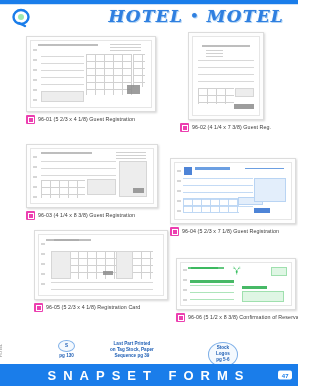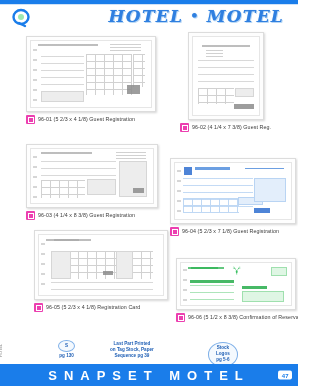--- a/index.html
+++ b/index.html
@@ -409,15 +409,15 @@
   <div class="annot annot-oval" style="left:208px; top:4px; padding:2px 7px;">
     <span>Stock</span><br>
     <span>Logos</span><br>
     <span>pg 5-6</span>
   </div>
 </div>
 
 <div class="side-label">HOTEL</div>
 
 <div class="footer-bar">
-  <span class="brand">SNAPSET MOTEL</span>
+  <span class="brand">SNAPSET FORMS</span>
   <span class="page-num">47</span>
 </div>
 
 </body></html>

